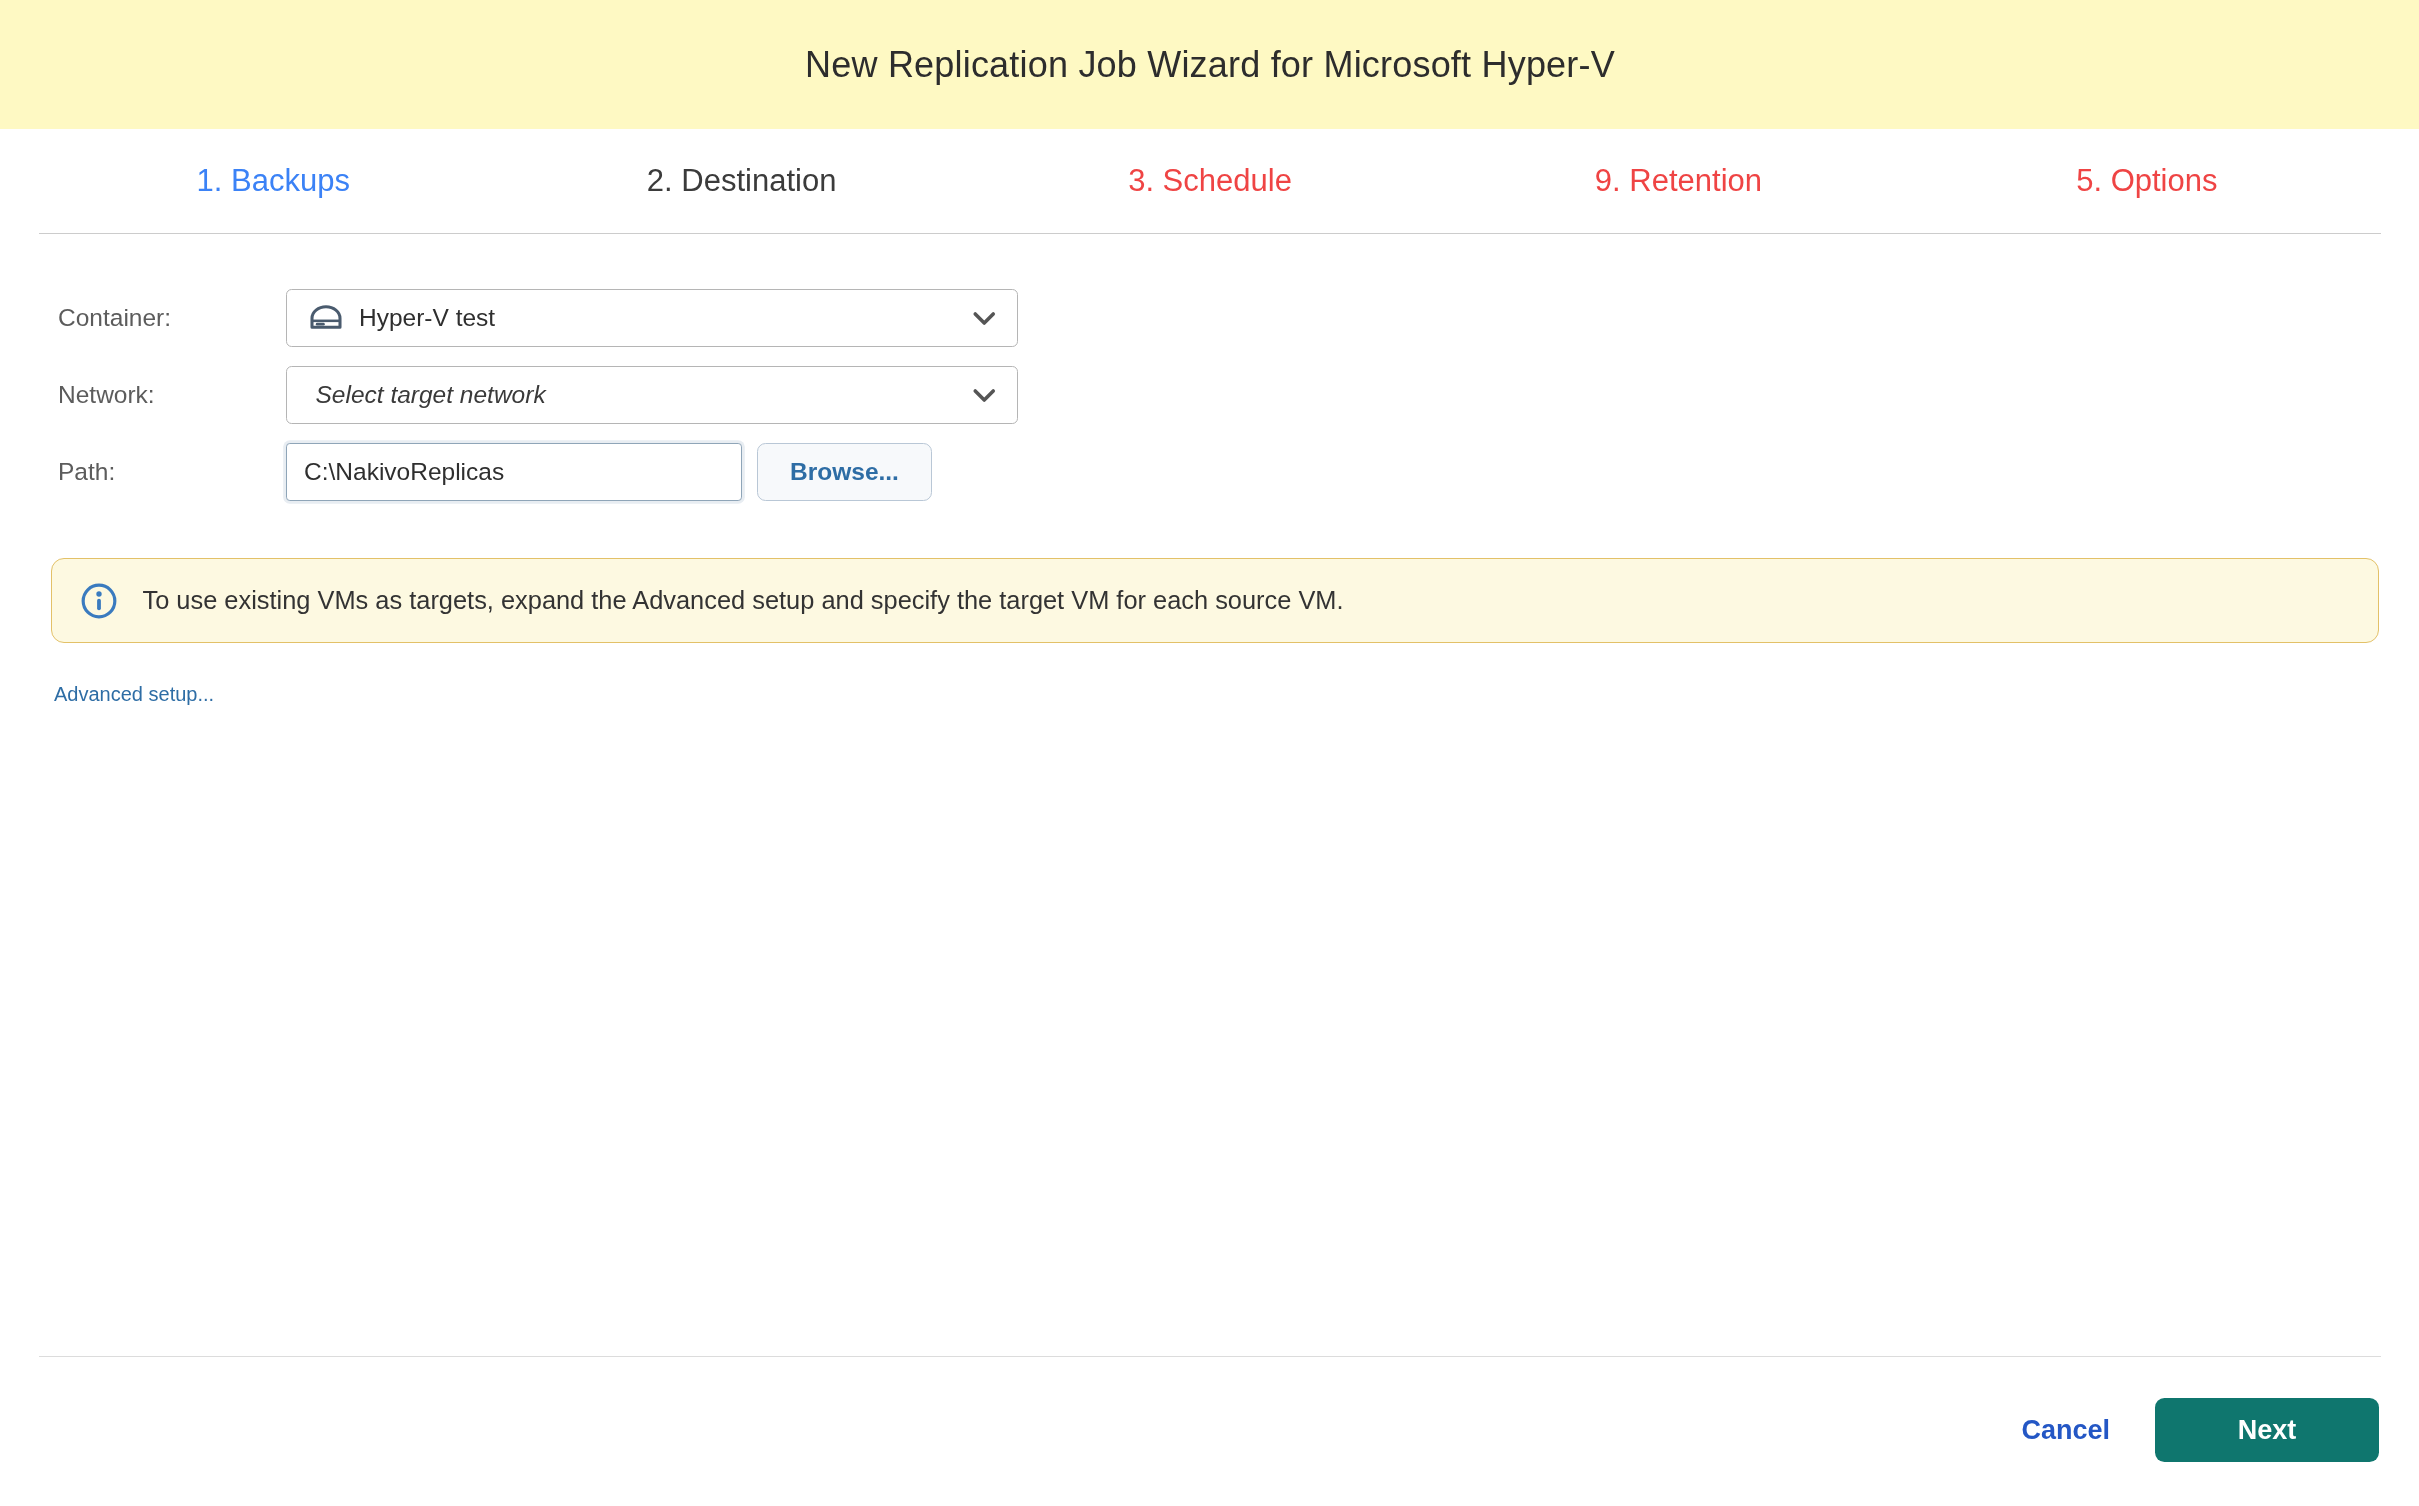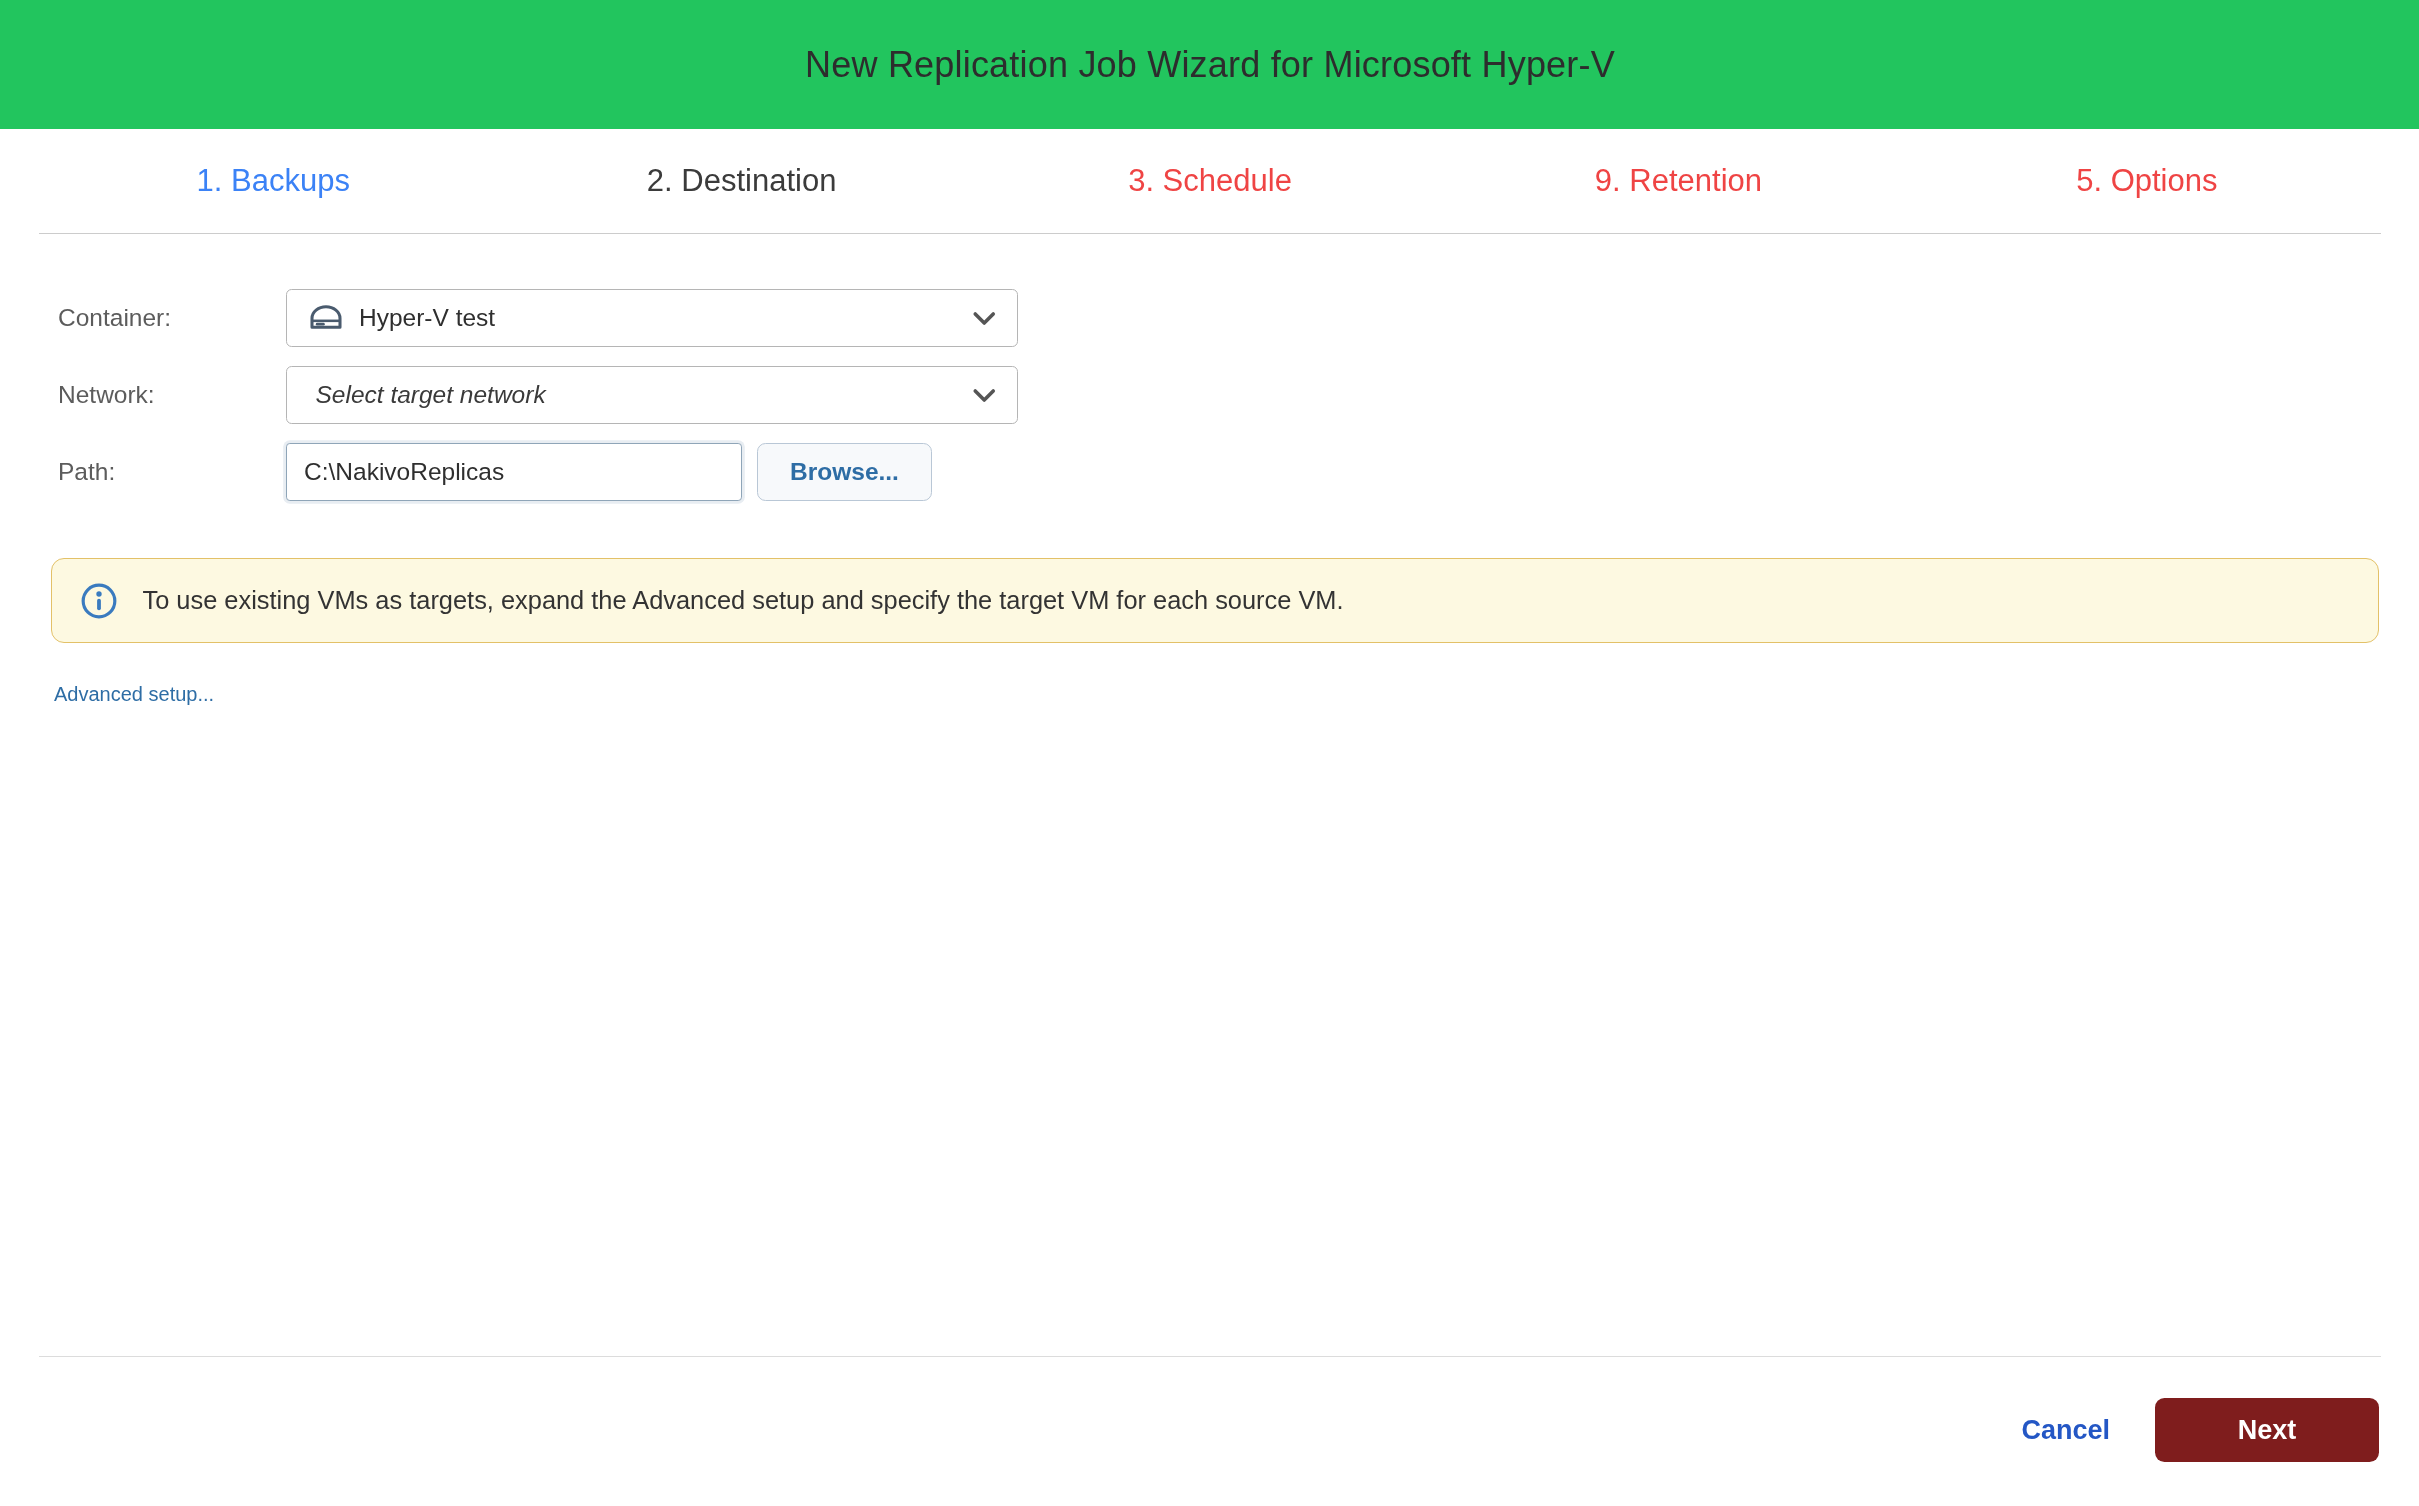--- a/index.html
+++ b/index.html
@@ -9,21 +9,21 @@
     background: #ffffff;
     color: #333;
     display: flex;
     flex-direction: column;
     overflow: hidden;
   }
 
   
   .wizard-header {
     height: 129px;
-    background: #22c55e;
+    background: #fef9c3;
     display: flex;
     align-items: center;
     justify-content: center;
     flex: 0 0 auto;
   }
   .wizard-title {
     font-size: 36px;
     font-weight: 500;
     color: #2d2d2d;
     letter-spacing: 0.2px;
@@ -170,21 +170,21 @@
     font-family: "Liberation Sans", sans-serif;
     font-size: 27px;
     font-weight: bold;
     color: #2457c5;
     margin-right: 45px;
     cursor: pointer;
   }
   .next-btn {
     width: 224px;
     height: 64px;
-    background: #7f1d1d;
+    background: #0f766e;
     border: none;
     border-radius: 9.4px;
     font-family: "Liberation Sans", sans-serif;
     font-size: 27px;
     font-weight: bold;
     color: #ffffff;
     cursor: pointer;
   }
 </style>
 </head>

